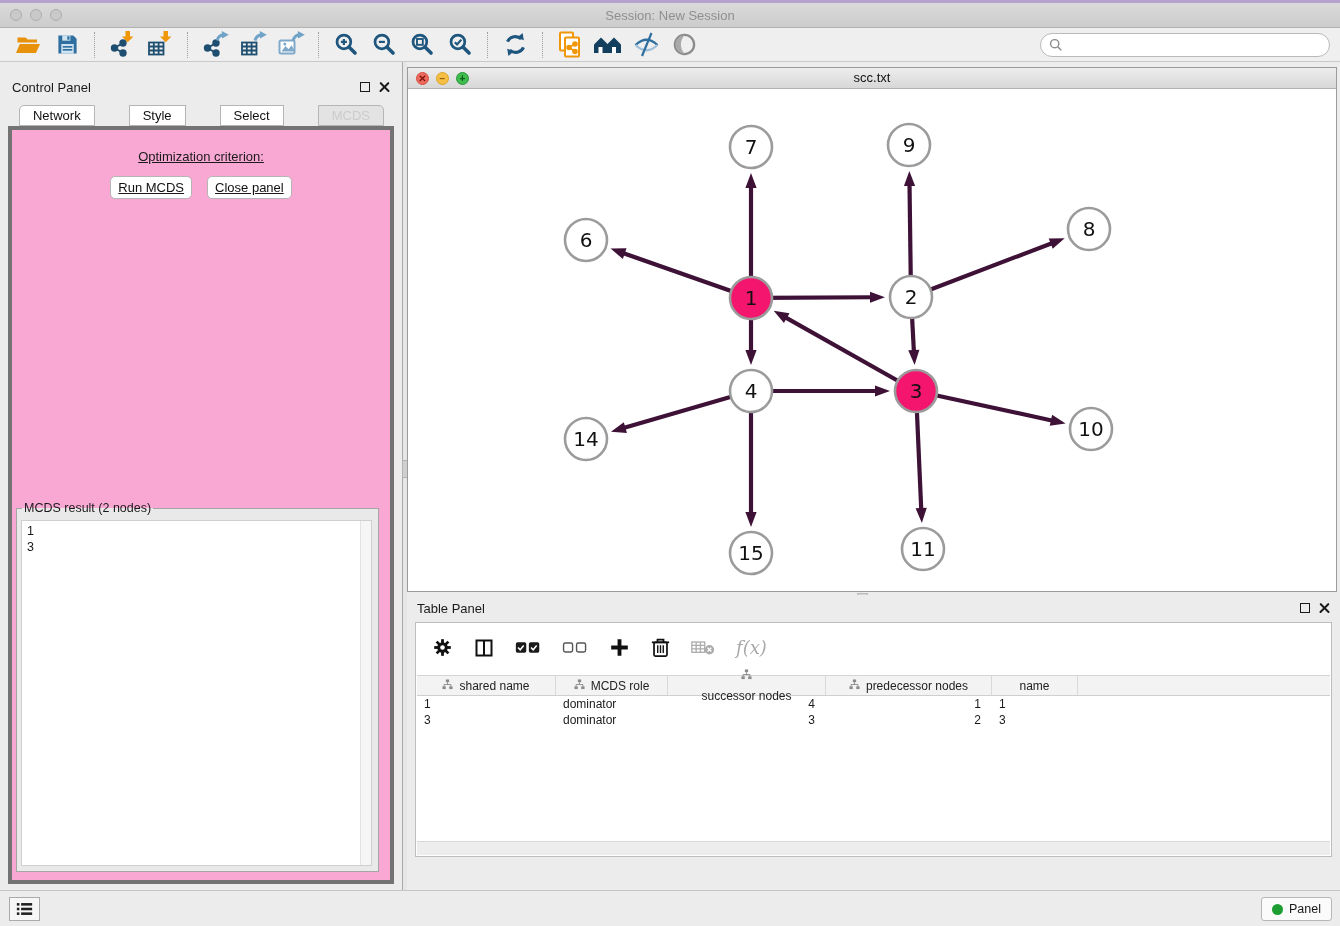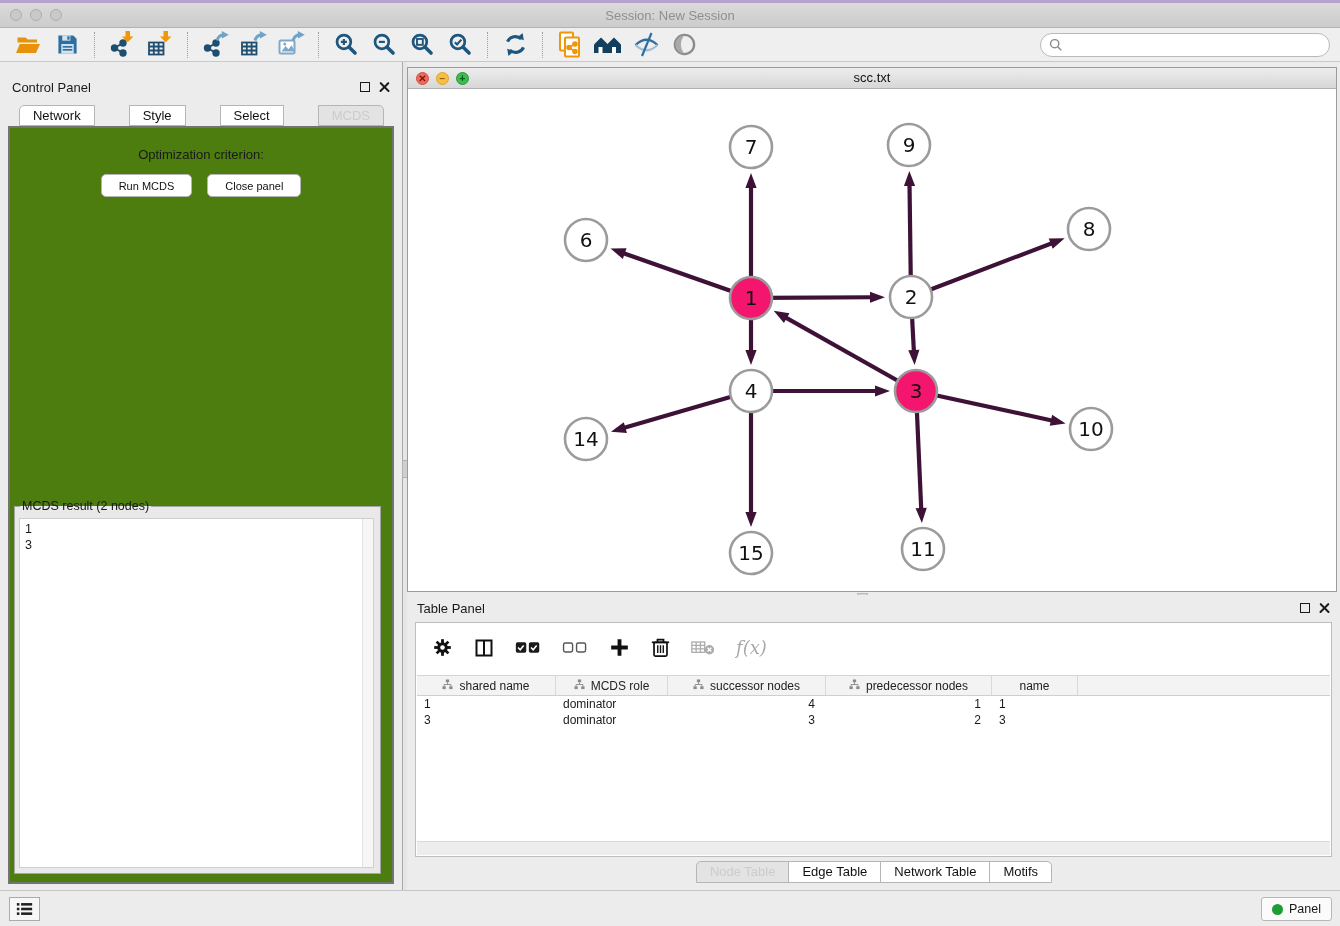--- a/index.html
+++ b/index.html
@@ -41,32 +41,32 @@
   .close-x:before { transform:rotate(45deg); }
   .close-x:after  { transform:rotate(-45deg); }
 
   .cp-tabs { position:relative; display:flex; justify-content:center; height:21px; margin-top:5px; z-index:2;gap:35px; }
   .tab { border:1px solid #b5b5b5; background:#fff; color:#111; font-size:13px; line-height:19px;
     padding:0 13px; margin-right:-1px; }
   .tab.first { border-radius:5px 0 0 0; }
   .tab.last  { border-radius:0 5px 0 0; }
   .tab.sel-gray { background:#e3e3e3; color:#ccc; }
 
-  .cp-body { position:absolute; left:8px; right:8px; top:52px; bottom:6px; background:#4d7c0f; border:2px solid #737373; }
+  .cp-body { position:absolute; left:8px; right:8px; top:52px; bottom:6px; background:#f9a8d4; border:4px solid #737373;text-decoration:underline; }
   .opt-label { text-align:center; font-size:13px; margin-top:19px; }
   .dropdown { margin:11px auto 0; width:312px; height:24px; background:#fff; border:1px solid #b2b2b2; border-radius:5px;
     display:flex; align-items:center; padding:0 6px 0 10px; font-size:13px; }
   .dropdown .dd-label { flex:1; }
   .stepper { display:flex; flex-direction:column; align-items:center; gap:2px; padding-right:2px; }
   .stepper i { width:0; height:0; border-left:4px solid transparent; border-right:4px solid transparent; display:block; }
   .stepper .up { border-bottom:5px solid #555; }
   .stepper .dn { border-top:5px solid #555; }
   .btn-row { display:flex; justify-content:center; gap:15px; margin-top:12px; }
-  .mac-btn { height:23px; background:#fff; border:1px solid #b5b5b5; border-radius:5px; font-size:11px;
-    font-family:"Liberation Sans",sans-serif; padding:0 17px; color:#111; }
+  .mac-btn { height:23px; background:#fff; border:1px solid #b5b5b5; border-radius:5px; font-size:13px;
+    font-family:"Liberation Sans",sans-serif; padding:0 7px; color:#111; }
 
   .result-fieldset { position:absolute; left:4px; right:11px; top:371px; bottom:8px;
     border:1px solid #a5a5a5; margin:0; padding:3px; background:#e9e9e9; }
   .result-fieldset legend { font-size:12.5px; padding:0 2px; margin-left:2px; }
   .result-area { position:absolute; left:4px; right:6px; top:5px; bottom:5px; background:#fff;
     border:1px solid #cfcfcf; font-size:12.5px; line-height:16px; padding:2px 5px; }
   .result-scroll { position:absolute; right:0; top:0; bottom:0; width:11px; background:#f6f6f6; border-left:1px solid #e3e3e3; }
 
   
   .net-window { position:absolute; top:5px; left:0; right:3px; height:525px; border:1px solid #9b9b9b; background:#fff; }
@@ -463,21 +463,21 @@
                 <span><svg width="11" height="11" viewBox="0 0 12 12">
                     <g fill="#8a8a8a">
                       <rect x="4.2" y="0.5" width="3.6" height="3"></rect>
                       <rect x="0.5" y="8" width="3.6" height="3"></rect>
                       <rect x="7.9" y="8" width="3.6" height="3"></rect>
                     </g>
                     <path d="M6 3.5v2.5M2.3 8V6h7.4v2" stroke="#8a8a8a" stroke-width="1" fill="none"></path>
                   </svg></span>
                 <span>MCDS role</span>
               </div>
-              <div class="th" style="width: 158px;">
+              <div class="th" style="width: 158px; flex-direction: column;">
                 <span><svg width="11" height="11" viewBox="0 0 12 12">
                     <g fill="#8a8a8a">
                       <rect x="4.2" y="0.5" width="3.6" height="3"></rect>
                       <rect x="0.5" y="8" width="3.6" height="3"></rect>
                       <rect x="7.9" y="8" width="3.6" height="3"></rect>
                     </g>
                     <path d="M6 3.5v2.5M2.3 8V6h7.4v2" stroke="#8a8a8a" stroke-width="1" fill="none"></path>
                   </svg></span>
                 <span>successor nodes</span>
               </div>
@@ -508,26 +508,20 @@
                 <div class="td" style="width: 139px;">3</div>
                 <div class="td" style="width: 112px;">dominator</div>
                 <div class="td num" style="width: 158px;">3</div>
                 <div class="td num" style="width: 166px;">2</div>
                 <div class="td" style="width: 86px;">3</div>
               </div>
             </div>
         </div>
         <div class="tp-hscroll"></div>
       </div>
-      <div class="tp-tabs">
-        <span class="tab first sel-gray">Node Table</span>
-        <span class="tab">Edge Table</span>
-        <span class="tab">Network Table</span>
-        <span class="tab last">Motifs</span>
-      </div>
     </div>
   </div>
 </div>
 
 <div class="statusbar">
   <span class="list-btn">
     <svg width="17" height="14" viewBox="0 0 20 16">
         <g fill="#222">
           <rect x="1" y="1" width="3" height="3"></rect>
           <rect x="6" y="1" width="13" height="3"></rect>

